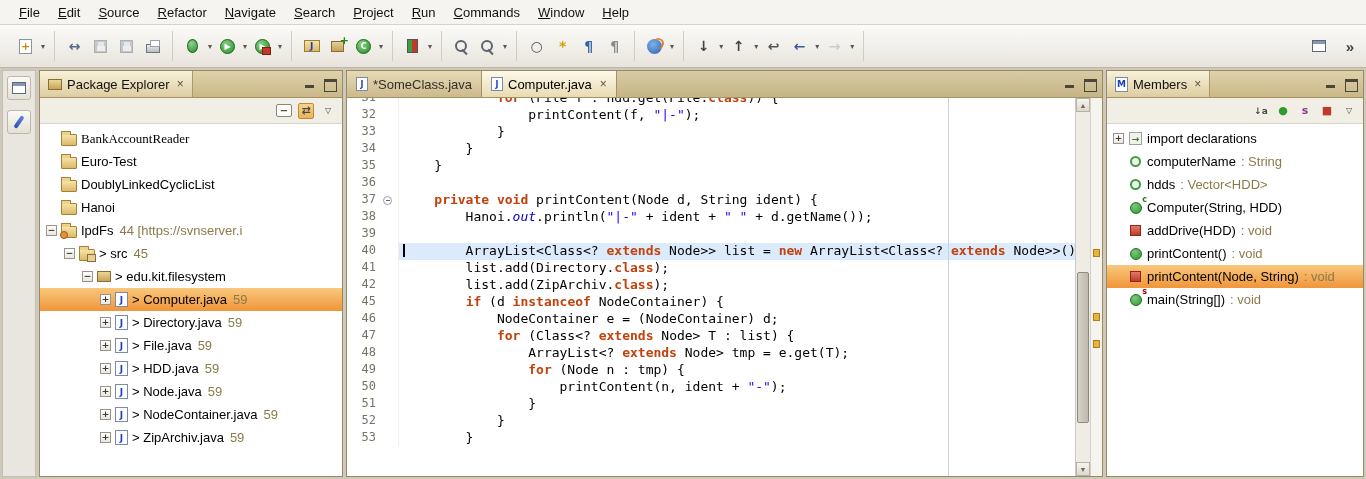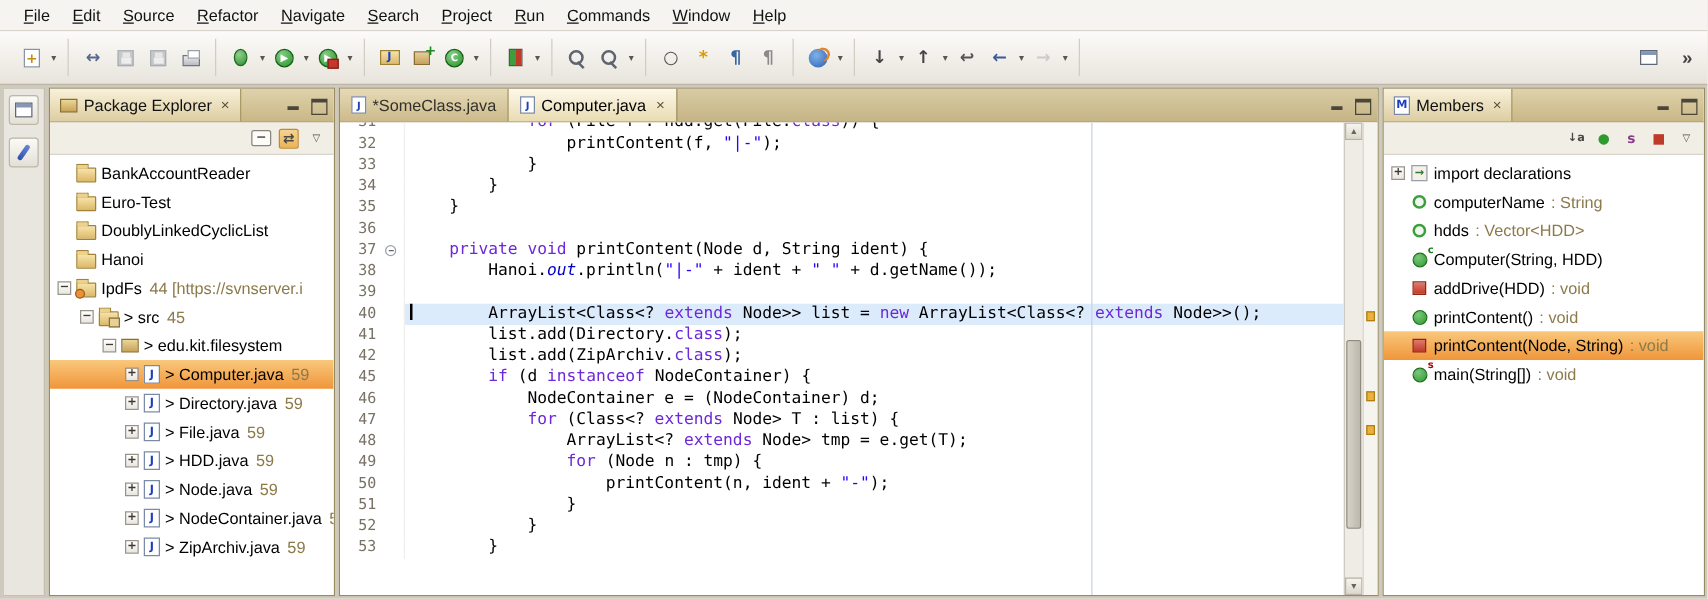--- a/index.html
+++ b/index.html
@@ -47,21 +47,21 @@
   .s-browser::after {content:"";position:absolute;top:-1px;right:-2px;width:9px;height:9px;border-radius:50%;
     border-top:2px solid #e8822a;border-right:2px solid #e8822a;transform:rotate(15deg);}
   .s-window {width:14px;height:12px;background:#fff;border:1px solid #5f6675;box-shadow:inset 0 3px 0 #8796b5;}
   .s-pencil {width:4px;height:14px;background:linear-gradient(#6a87d8,#2b4fae);transform:rotate(35deg);border-radius:2px;}
   
   .main {height:411px;display:flex;background:#cfc9bc;gap:3px;padding:2px;}
   .trim {width:34px;background:#e9e6df;border:1px solid #c4bfb2;display:flex;flex-direction:column;align-items:center;padding-top:5px;gap:10px;}
   .trim-btn {width:24px;height:24px;border:1px solid #bdb7a9;border-radius:3px;background:linear-gradient(#fbfaf7,#e4e0d6);
     display:flex;align-items:center;justify-content:center;}
   .panel {background:#fff;border:1px solid #978b63;display:flex;flex-direction:column;overflow:hidden;}
-  .pkg {width:229px;}
+  .pkg {width:304px;}
   .editor-stack {flex:1;}
   .members-panel {width:258px;}
   
   .titlebar {height:27px;background:linear-gradient(#dfd2ac,#c9b786);border-bottom:1px solid #a39263;
     display:flex;align-items:stretch;flex:none;}
   .vtab {display:flex;align-items:center;gap:5px;padding:0 8px;
     background:linear-gradient(#f8f1da,#ddcda1);border-right:1px solid #ab9a68;}
   .vlabel {white-space:nowrap;}
   .vclose {font-size:12px;color:#5a523c;padding-left:2px;}
   .win-btns {margin-left:auto;display:flex;align-items:center;gap:7px;padding-right:6px;}
@@ -109,21 +109,21 @@
   .code-scroll {flex:1;overflow:hidden;margin-top:-8px;}
   .cl {display:flex;height:17px;line-height:17px;font:13px "DejaVu Sans Mono",monospace;white-space:pre;}
   .ln {flex:none;width:36px;text-align:right;padding-right:7px;color:#787165;font-size:12px;}
   .fold {flex:none;width:16px;display:flex;align-items:center;border-right:1px solid #f0efec;}
   .foldico {width:9px;height:9px;border:1px solid #9aa0a8;border-radius:50%;position:relative;background:#fff;}
   .foldico::after {content:"";position:absolute;left:2px;top:3px;width:4px;height:1px;background:#5c6470;}
   .ct {flex:1;padding-left:4px;}
   .ct.cur {background:#dcebfc;}
   .caret {display:inline-block;width:2px;height:13px;background:#000;vertical-align:-2px;margin-right:-2px;}
   .tk-p {color:#000;}
-  .tk-k {color:#6d28d9;font-weight:normal;}
+  .tk-k {color:#c2410c;font-weight:bold;}
   .tk-s {color:#2a00ff;}
   .tk-i {color:#0000c0;font-style:italic;}
   .print-margin {position:absolute;left:601px;top:0;bottom:0;width:1px;background:#c9d2e2;}
   .vscroll {flex:none;width:15px;background:#efece5;border-left:1px solid #cfcabf;position:relative;}
   .vs-arrow {position:absolute;left:0;width:14px;height:14px;display:flex;align-items:center;justify-content:center;
     font-size:7px;color:#6a655a;background:linear-gradient(#f7f5f0,#ddd8cc);border:1px solid #b8b2a4;}
   .vs-arrow.up {top:0;}
   .vs-arrow.down {bottom:0;}
   .vs-thumb {position:absolute;left:1px;width:12px;top:46%;height:40%;border:1px solid #8f8a7e;border-radius:2px;
     background:linear-gradient(90deg,#d6d2c9,#bdb8ab);}
@@ -296,21 +296,21 @@
         <span class="wb min"></span>
         <span class="wb max"></span>
       </div>
     </div>
     <div class="view-toolbar">
         <span class="vt-btn vt-collapse-all">−</span>
         <span class="vt-btn vt-link-with-editor pressed">⇄</span>
         <span class="vt-btn vt-view-menu">▽</span>
       </div>
     <div class="tree">
-        <div class="trow" style="padding-left: 6px;">
+        <div class="trow" style="padding-left: 6px; font-family: Liberation Serif, serif;">
           <span class="exp hide"></span>
           <span class="ticon ti-folder"></span>
           <span class="tname">BankAccountReader</span>
         </div>
         <div class="trow" style="padding-left: 6px;">
           <span class="exp hide"></span>
           <span class="ticon ti-folder"></span>
           <span class="tname">Euro-Test</span>
         </div>
         <div class="trow" style="padding-left: 6px;">

